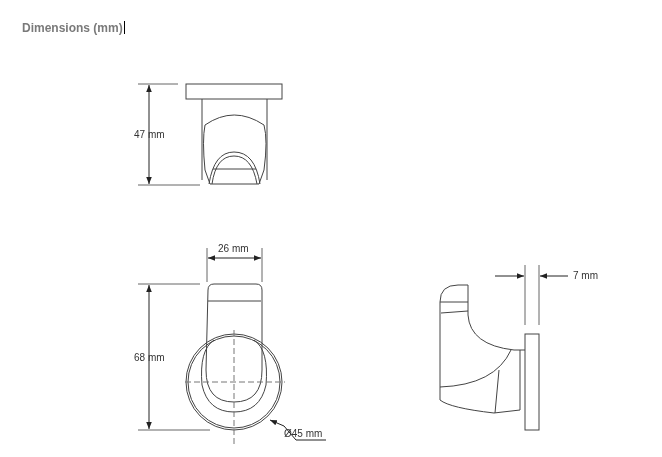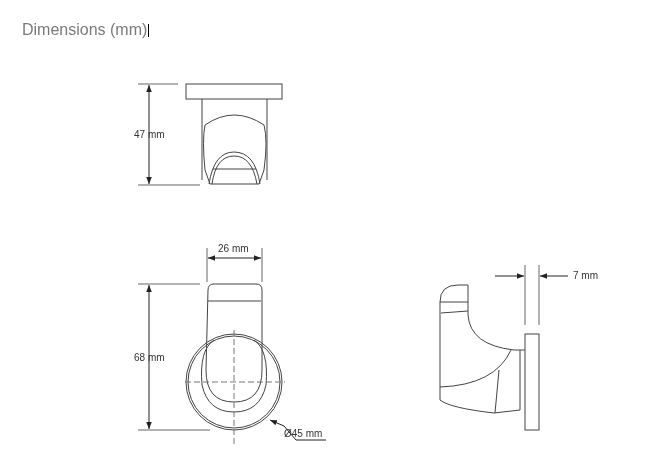--- a/index.html
+++ b/index.html
@@ -1,17 +1,17 @@
 <!DOCTYPE html>
 <html><head>
 <meta charset="utf-8">
 <style>
   html,body{margin:0;padding:0;background:#ffffff;}
   body{width:662px;height:457px;position:relative;overflow:hidden;font-family:"Liberation Sans",sans-serif;}
-  .title{position:absolute;left:22px;top:21px;font-size:16px;font-weight:normal;color:#7a7a7a;white-space:nowrap;text-align:center;}
+  .title{position:absolute;left:22px;top:21px;font-size:12px;font-weight:bold;color:#7a7a7a;white-space:nowrap;text-align:center;}
   .caret{display:inline-block;width:1px;height:13px;background:#000;vertical-align:-2px;margin-left:1px;}
   svg{position:absolute;left:0;top:0;}
   .lbl{font-family:"Liberation Sans",sans-serif;font-size:10px;fill:#333;}
 </style>
 </head>
 <body>
 
 <div class="title"><span>Dimensions (mm)</span><span class="caret"></span></div>
 
 <svg width="662" height="457" viewBox="0 0 662 457">

